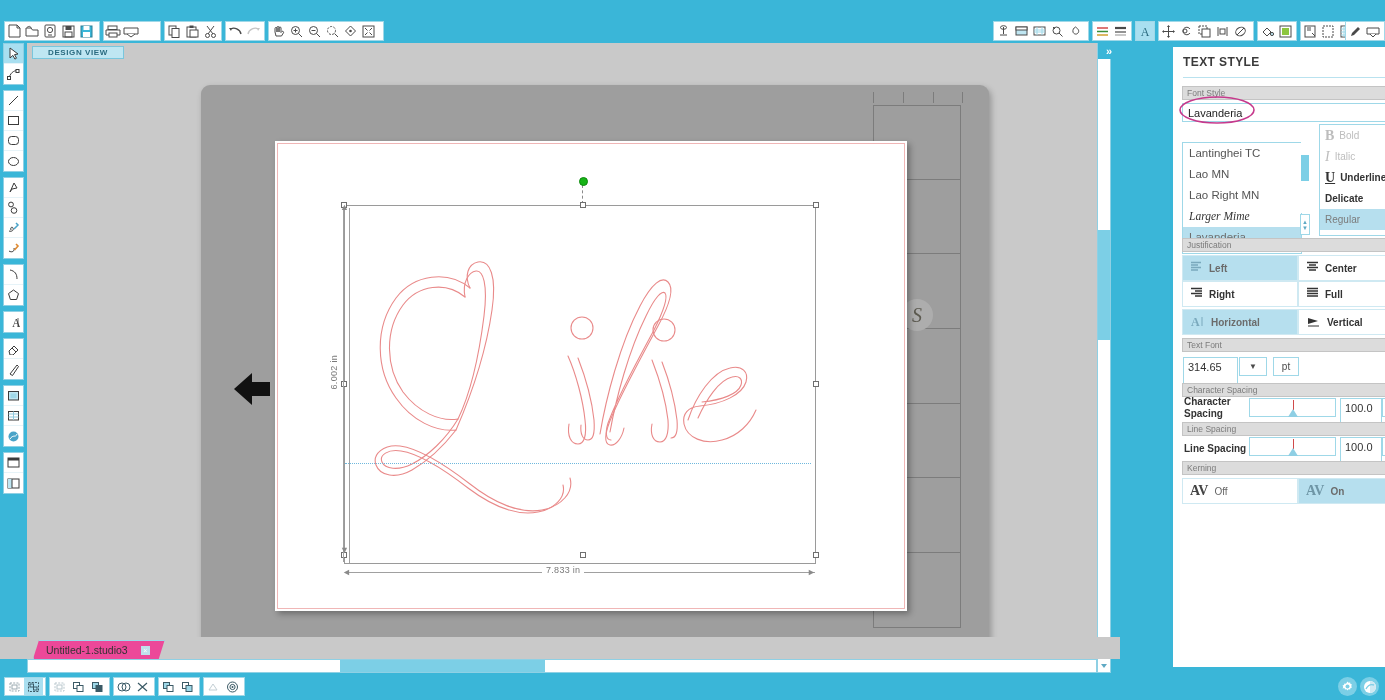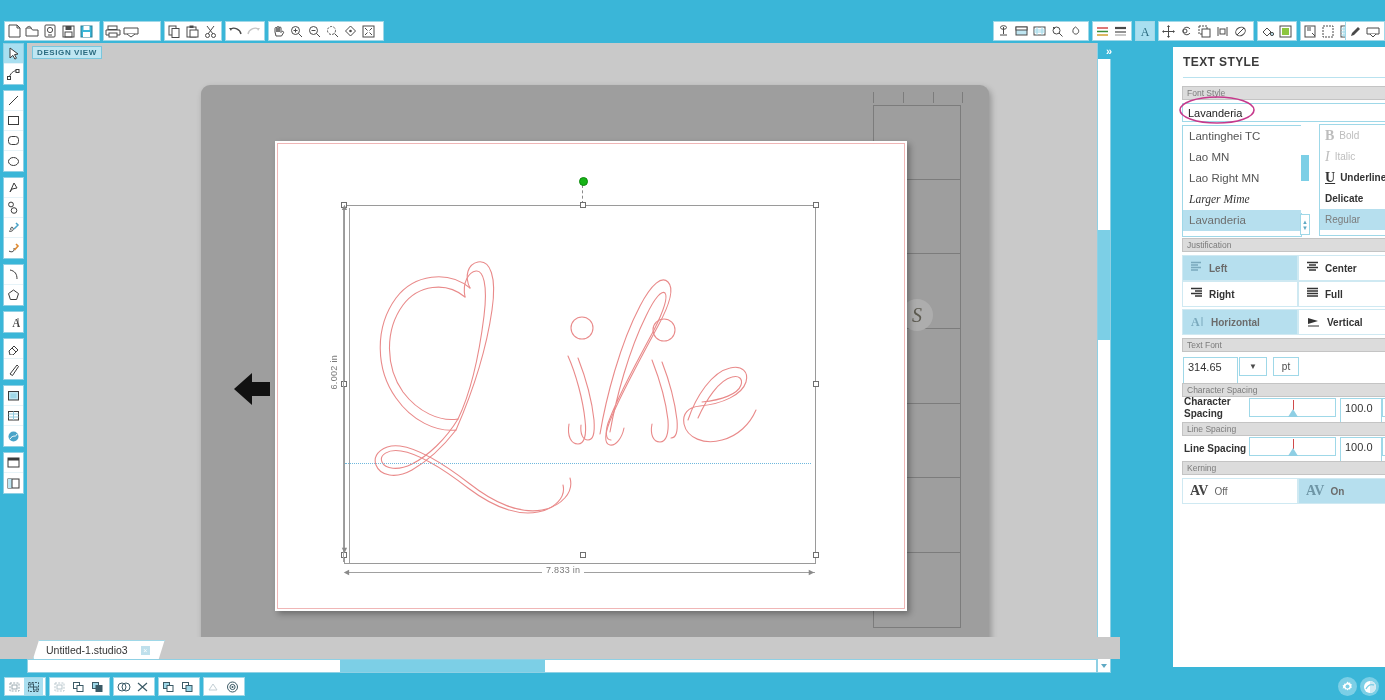--- a/index.html
+++ b/index.html
@@ -60,21 +60,21 @@
   }
   .lbtn:last-child{ border-bottom:none; }
   .lbtn.on{ background:#a9dff0; }
 
   
   .canvaswrap{
     position:absolute; left:27px; top:43px; width:1070px; height:630px;
     background:#c9c9c9; overflow:hidden;
   }
   .designview{
-    position:absolute; left:5px; top:3px; padding:1px 4px;
+    position:absolute; left:5px; top:3px; padding:1px 15px;
     background:#bfe6f2; border:1px solid #79c6dd;
     font-size:8px; letter-spacing:.6px; color:#2b6b80; font-weight:bold;
   }
   
   .mat{
     position:absolute; left:174px; top:42px; width:788px; height:563px;
     background:#9e9e9e; border-radius:9px;
     box-shadow:2px 3px 6px rgba(0,0,0,.28);
   }
   .matgrid{
@@ -232,21 +232,21 @@
     position:absolute; left:50%; top:10px; margin-left:-5px;
     width:0;height:0; border-left:5px solid transparent; border-right:5px solid transparent;
     border-bottom:8px solid #8fcfe4;
   }
   .numbox{ height:31px; line-height:19px; border:1px solid #9fd8e8; text-align:left; padding-left:4px; font-size:11px; }
 
   
   .tabstrip{ position:absolute; left:0; top:637px; width:1120px; height:22px; background:#c9c9c9; }
   .tab{
     position:absolute; left:33px; top:640px; height:19px;
-    background:#ffffff; border:1px solid #9fd8e8; border-bottom:none;
+    background:#ec4899; border:1px solid #9fd8e8; border-bottom:none;
     display:flex; align-items:center; gap:13px; padding:0 8px;
     font-size:10.5px; color:#333;
     clip-path: polygon(6px 0, 100% 0, calc(100% - 6px) 100%, 0 100%);
     padding-left:12px; padding-right:14px;
   }
   .tabclose{ width:9px; height:9px; background:#bfe0ec; color:#fff; font-size:7px; line-height:9px; text-align:center; }
 
   .bottombar{ position:absolute; left:0; top:673px; width:1385px; height:27px; background:#3ab6d8; }
   .bgroup{
     position:absolute; top:4px; height:19px; background:#fff; border:1px solid #9fd8e8;
@@ -802,21 +802,21 @@
       <div class="paneltitle">TEXT STYLE</div>
       <div class="panelrule"></div>
 
       <div class="sect-h" style="position:absolute;left:9px;top:39px;width:232px">Font Style</div>
 
       <div class="fontinput" style="position:absolute;left:9px;top:56px;width:221px">Lavanderia</div>
       <svg style="position:absolute;left:4px;top:47px;width:80px;height:32px;pointer-events:none" viewBox="0 0 80 32">
         <ellipse cx="40" cy="16" rx="37" ry="13" fill="none" stroke="#c6398c" stroke-width="1.6"></ellipse>
       </svg>
 
-      <div class="box" style="position:absolute;left:9px;top:78px;width:120px;height:112px;overflow:hidden">
+      <div class="box" style="position:absolute;left:9px;top:95px;width:120px;height:112px;overflow:hidden">
         <div class="lstrow">Lantinghei TC</div>
         <div class="lstrow">Lao MN</div>
         <div class="lstrow">Lao Right MN</div>
         <div class="lstrow script">Larger Mime</div>
         <div class="lstrow sel">Lavanderia</div>
       </div>
 
       <div style="position:absolute;left:128px;top:78px;width:8px;height:88px;background:#fff"></div>
       <div style="position:absolute;left:128px;top:108px;width:8px;height:26px;background:#7ccfe6"></div>
       <div class="spin" style="position:absolute;left:127px;top:167px;width:10px;height:21px">

